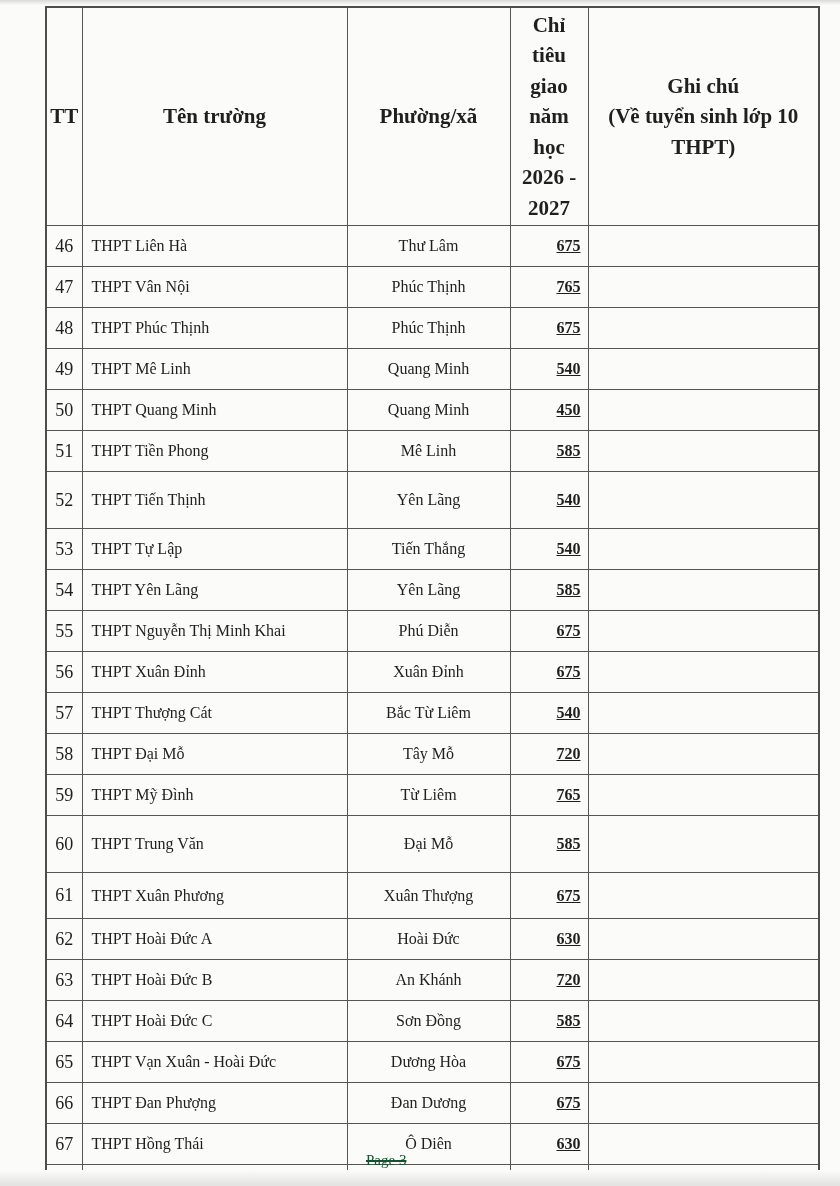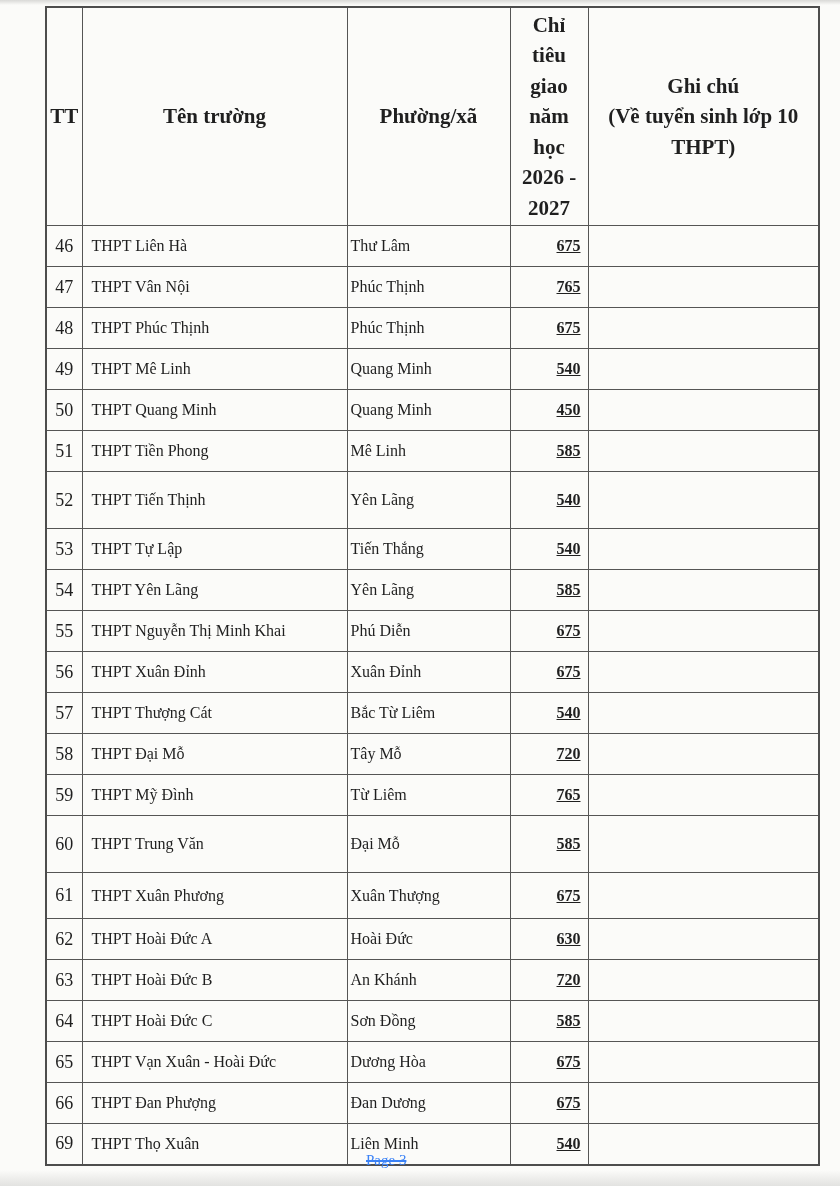--- a/index.html
+++ b/index.html
@@ -61,36 +61,36 @@
   .quota-table td.tt {
     text-align: center;
     font-size: 18px;
     padding: 0 2px;
   }
   .quota-table td.name {
     text-align: left;
     padding: 2px 4px 2px 9px;
   }
   .quota-table td.ward {
-    text-align: left;
+    text-align: center;
     padding: 2px 3px;
   }
   .quota-table td.quota {
     text-align: right;
     font-weight: bold;
     padding: 2px 7px 2px 2px;
     text-decoration: underline;
   }
   .quota-table td.note { padding: 2px 4px; }
   .page-number {
     position: absolute;
     left: 366px;
     top: 1152px;
     font-size: 15px;
-    color: #3b82f6;
+    color: #14532d;
     text-decoration: line-through;
     text-decoration-thickness: 1.5px;
     z-index: 3;
   }
 </style>
 </head>
 <body>
 
 <div class="page">
 
@@ -259,20 +259,27 @@
           <td class="note"></td>
         </tr>
         <tr>
           <td class="tt">66</td>
           <td class="name">THPT Đan Phượng</td>
           <td class="ward">Đan Dương</td>
           <td class="quota">675</td>
           <td class="note"></td>
         </tr>
         <tr>
+          <td class="tt">67</td>
+          <td class="name">THPT Hồng Thái</td>
+          <td class="ward">Ô Diên</td>
+          <td class="quota">630</td>
+          <td class="note"></td>
+        </tr>
+        <tr>
           <td class="tt">69</td>
           <td class="name">THPT Thọ Xuân</td>
           <td class="ward">Liên Minh</td>
           <td class="quota">540</td>
           <td class="note"></td>
         </tr>
       </tbody>
   </table>
 
   <div class="page-number">Page 3</div>

